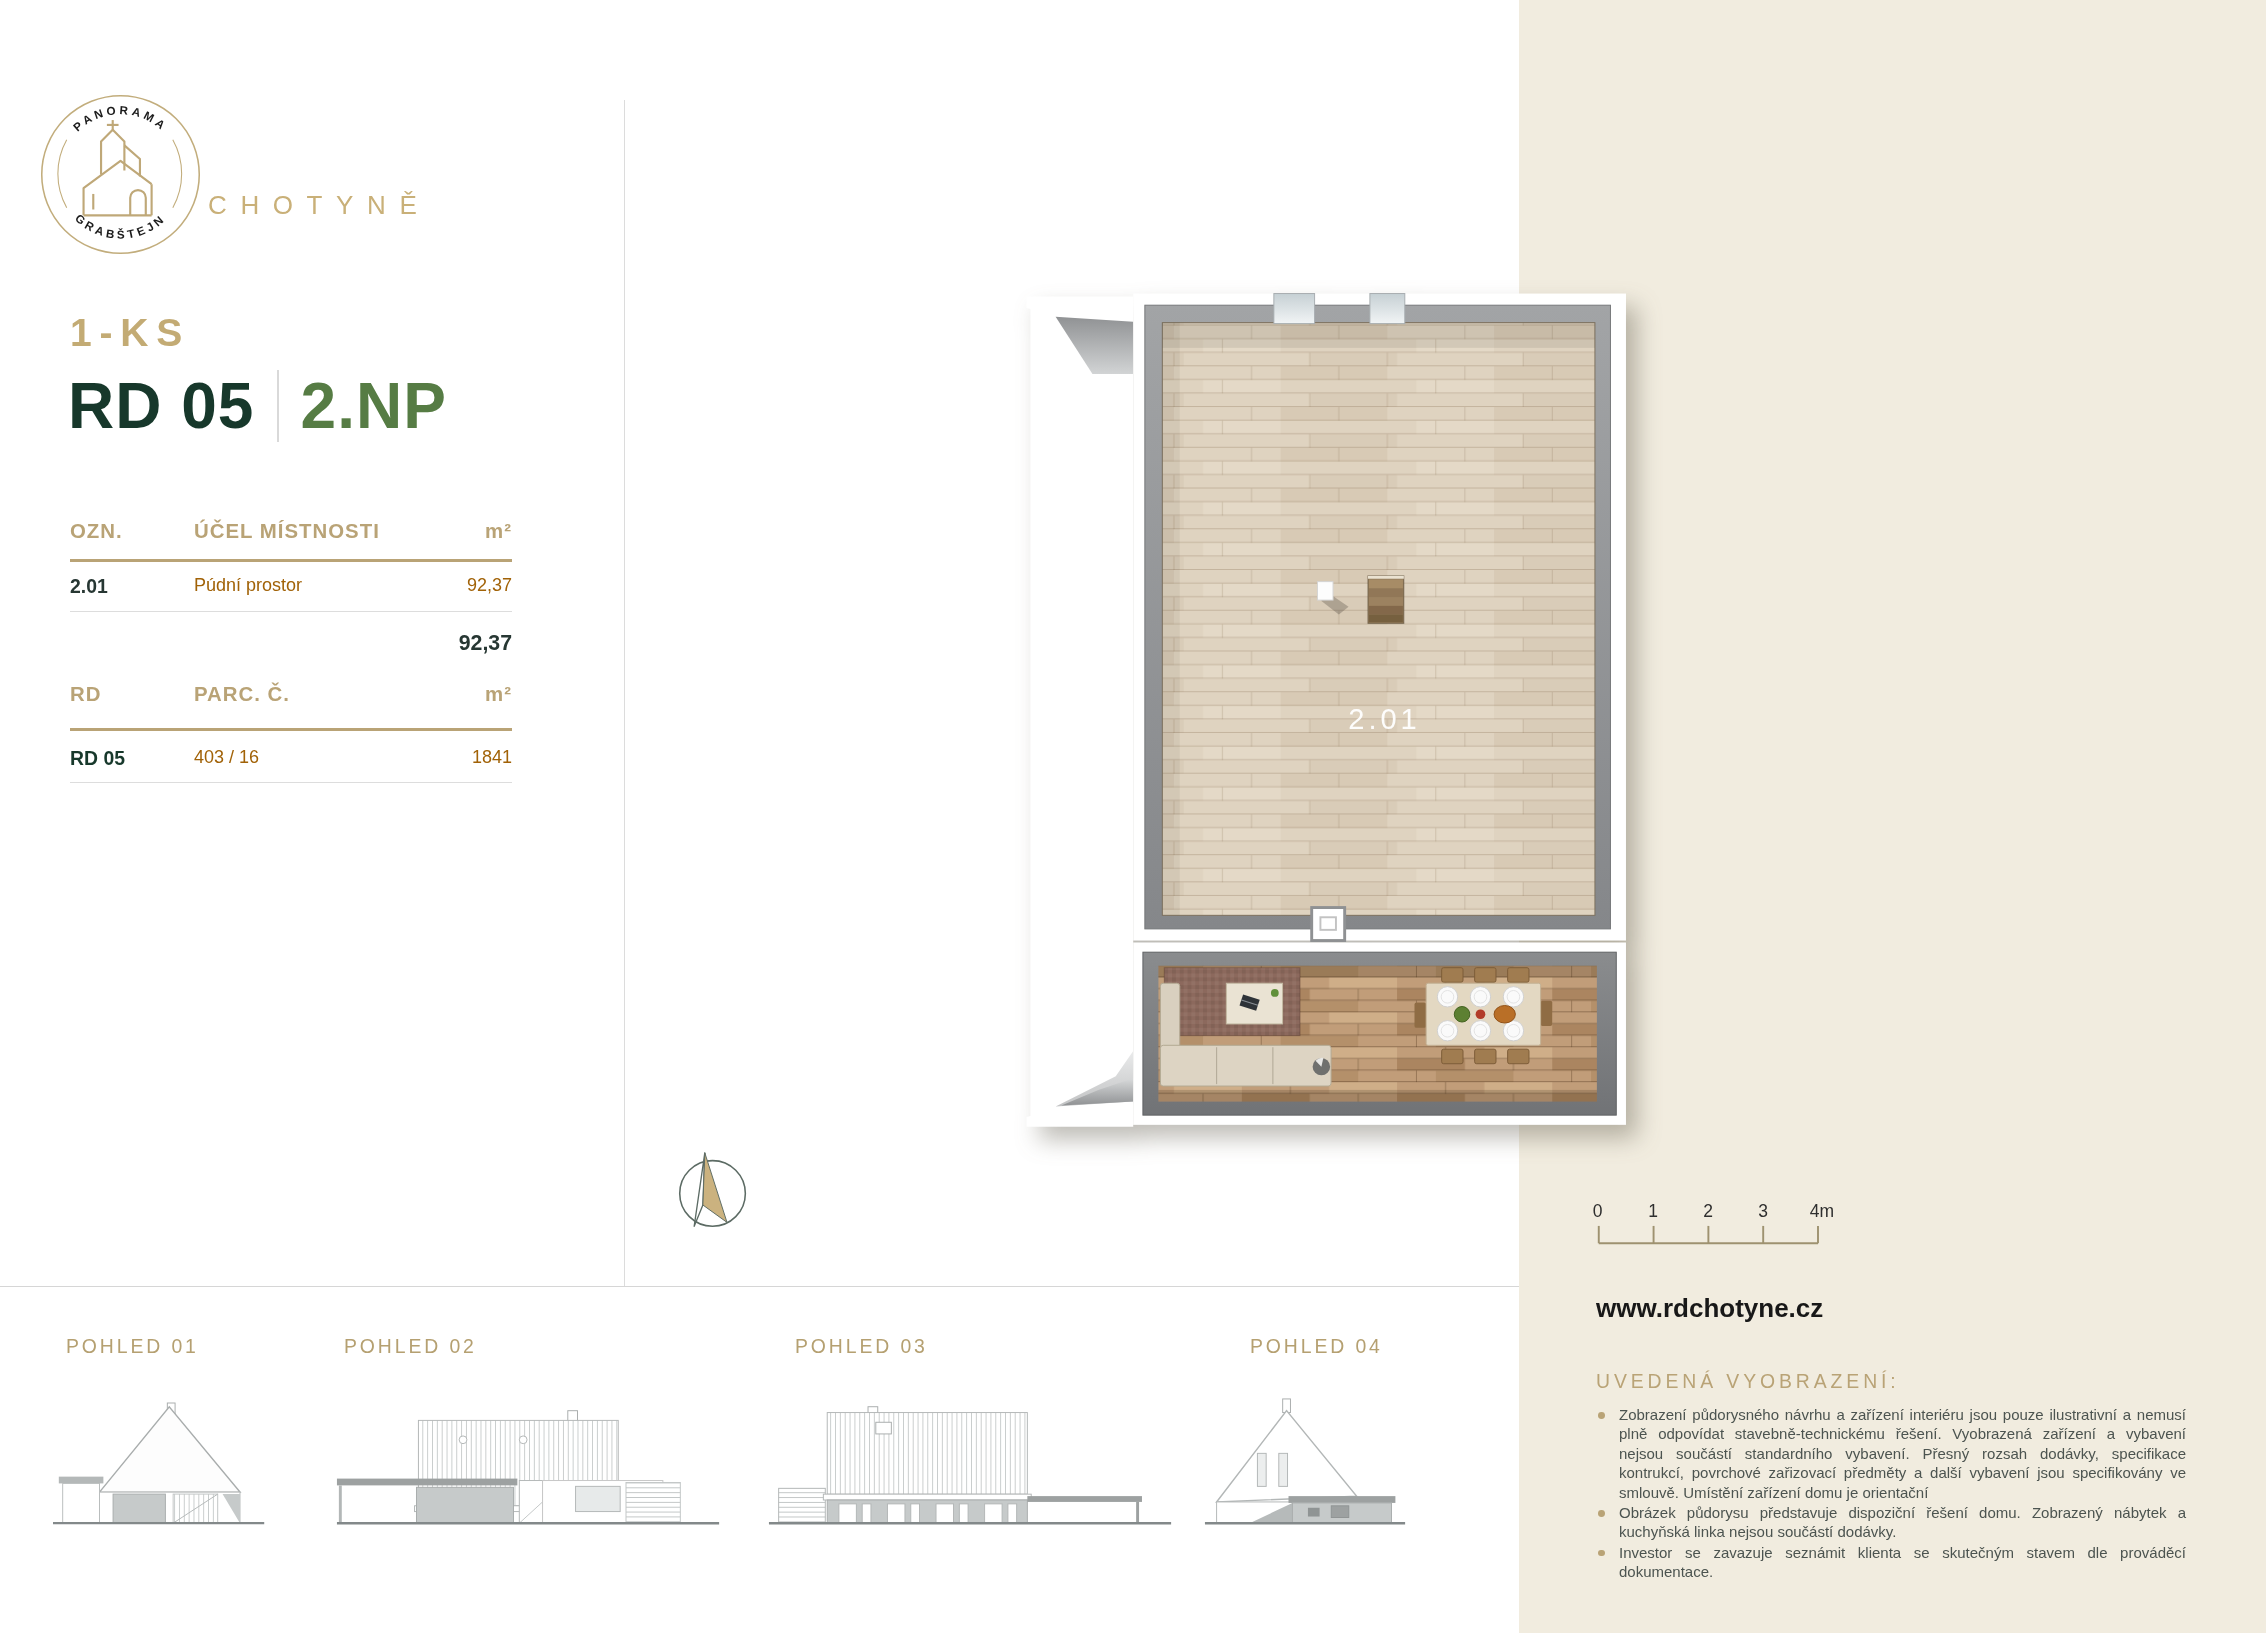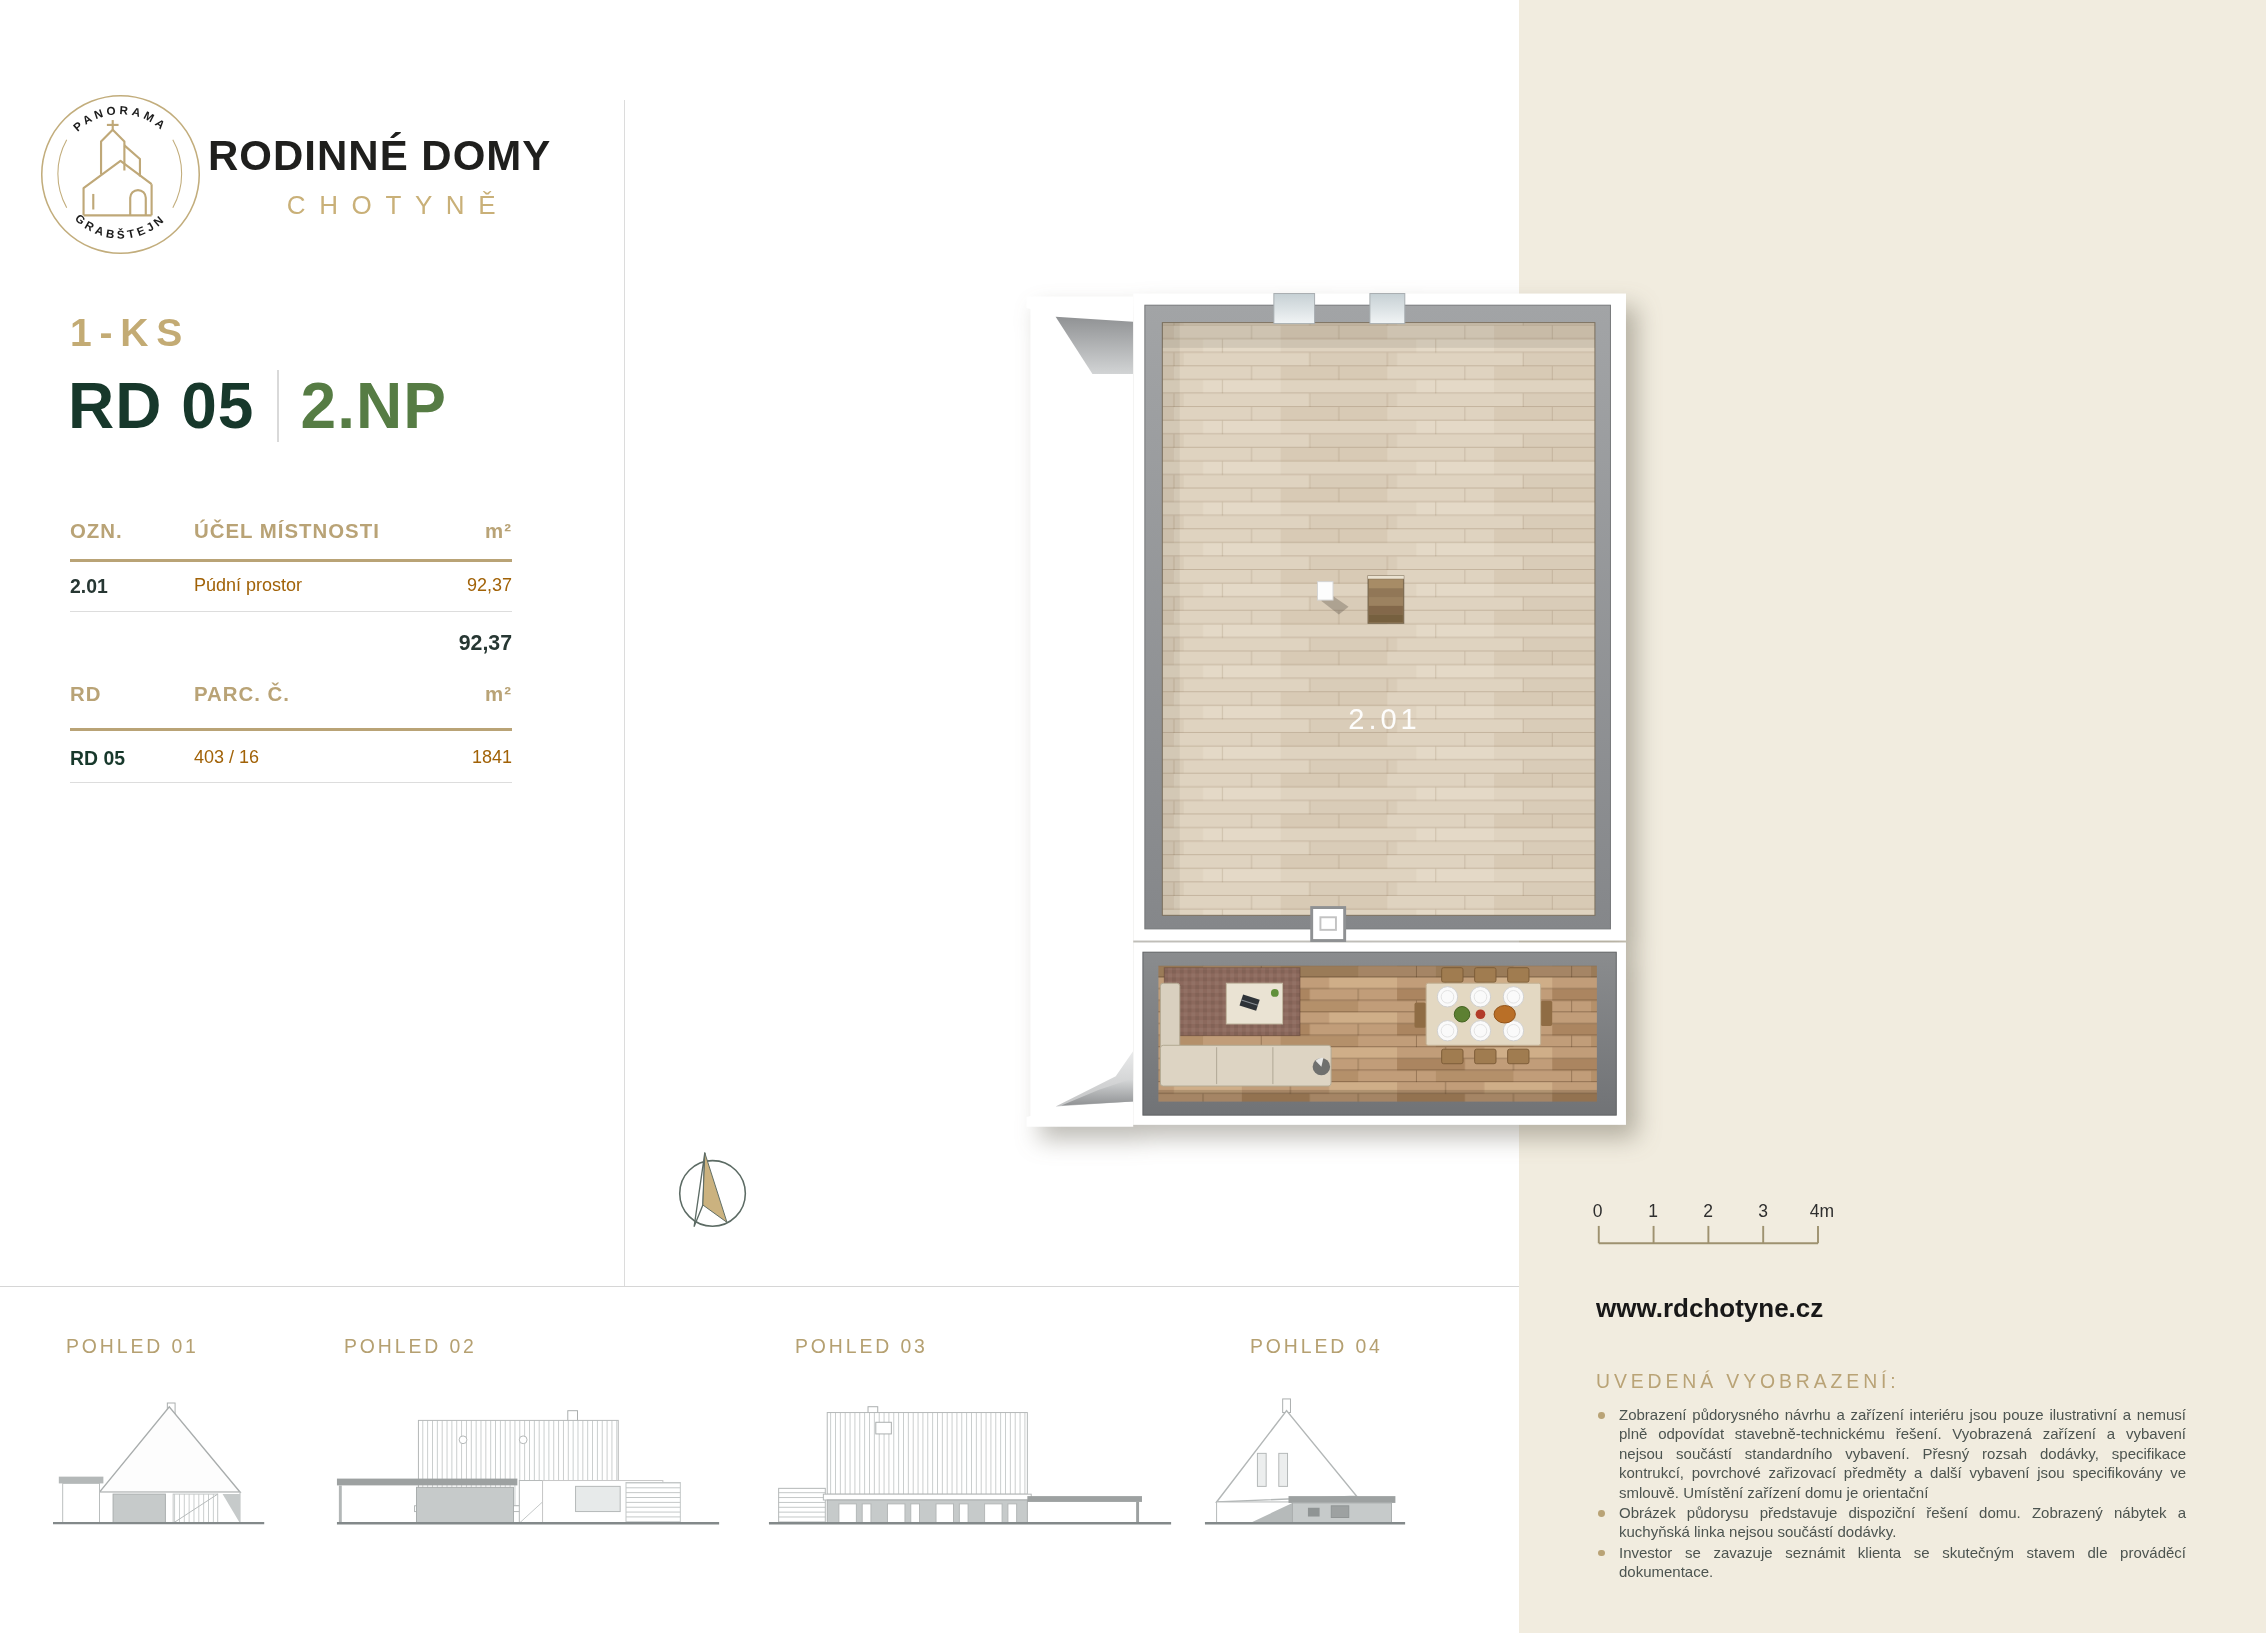--- a/index.html
+++ b/index.html
@@ -8,21 +8,21 @@
   .page { position:absolute; inset:0; width:2267px; height:1633px; overflow:hidden; background:#fff; }
 
   .beige-panel { position:absolute; left:1519px; top:0; width:748px; height:1633px; background:#f1ecdf; }
 
   .vdivider { position:absolute; left:624px; top:100px; width:1px; height:1186px; background:#dcdcdc; }
   .hdivider { position:absolute; left:0; top:1286px; width:1519px; height:1px; background:#d6d6d6; }
 
   
   .logo-emblem { position:absolute; left:33px; top:87px; width:175px; height:175px; }
   .brand-title { position:absolute; left:208px; top:132px; width:380px; font-size:42px; font-weight:800; letter-spacing:1px; color:#1f1f1d; white-space:nowrap; }
-  .brand-sub { position:absolute; left:208px; top:190px; width:380px; text-align:center; font-size:26px; font-weight:500; letter-spacing:13.6px; color:#c9b078; white-space:nowrap; }
+  .brand-sub { position:absolute; left:208px; top:190px; width:380px; text-align:left; font-size:26px; font-weight:500; letter-spacing:13.6px; color:#c9b078; white-space:nowrap; }
 
   
   .unit-type { position:absolute; left:70px; top:311px; font-size:39px; font-weight:600; letter-spacing:7.8px; color:#c3ab74; }
   .unit-row { position:absolute; left:68px; top:361px; height:89px; display:flex; align-items:center; }
   .unit-house { font-size:64px; font-weight:700; color:#17382b; letter-spacing:1px; }
   .unit-sep { width:1.9px; height:72px; background:#d9d9d9; margin:0 21.3px 0 23px; }
   .unit-floor { font-size:64px; font-weight:600; color:#567c44; letter-spacing:1px; }
 
   .tablebox { position:absolute; left:70px; width:442px; }
   .trow { position:relative; width:442px; }
@@ -141,21 +141,20 @@
       <line x1="122" y1="100" x2="122" y2="132"></line>
       <line x1="52" y1="132" x2="122" y2="132"></line>
       <polyline points="70,90 70,56 82,44 94,56 94,86"></polyline>
       <line x1="82" y1="44" x2="82" y2="34"></line>
       <line x1="76" y1="39" x2="88" y2="39"></line>
       <polyline points="94,60 110,74 110,92"></polyline>
       <path d="M100,132 v-18 a8,8 0 0 1 16,0 v18"></path>
       <line x1="62" y1="110" x2="62" y2="126"></line>
     </g>
   </svg>
-  <div class="brand-title">RODINNÉ DOMY</div>
   <div class="brand-sub">CHOTYNĚ</div>
 
   <div class="unit-type">1-KS</div>
   <div class="unit-row">
     <span class="unit-house">RD 05</span>
     <span class="unit-sep"></span>
     <span class="unit-floor">2.NP</span>
   </div>
 
   <div class="tablebox" style="top:520px;">

